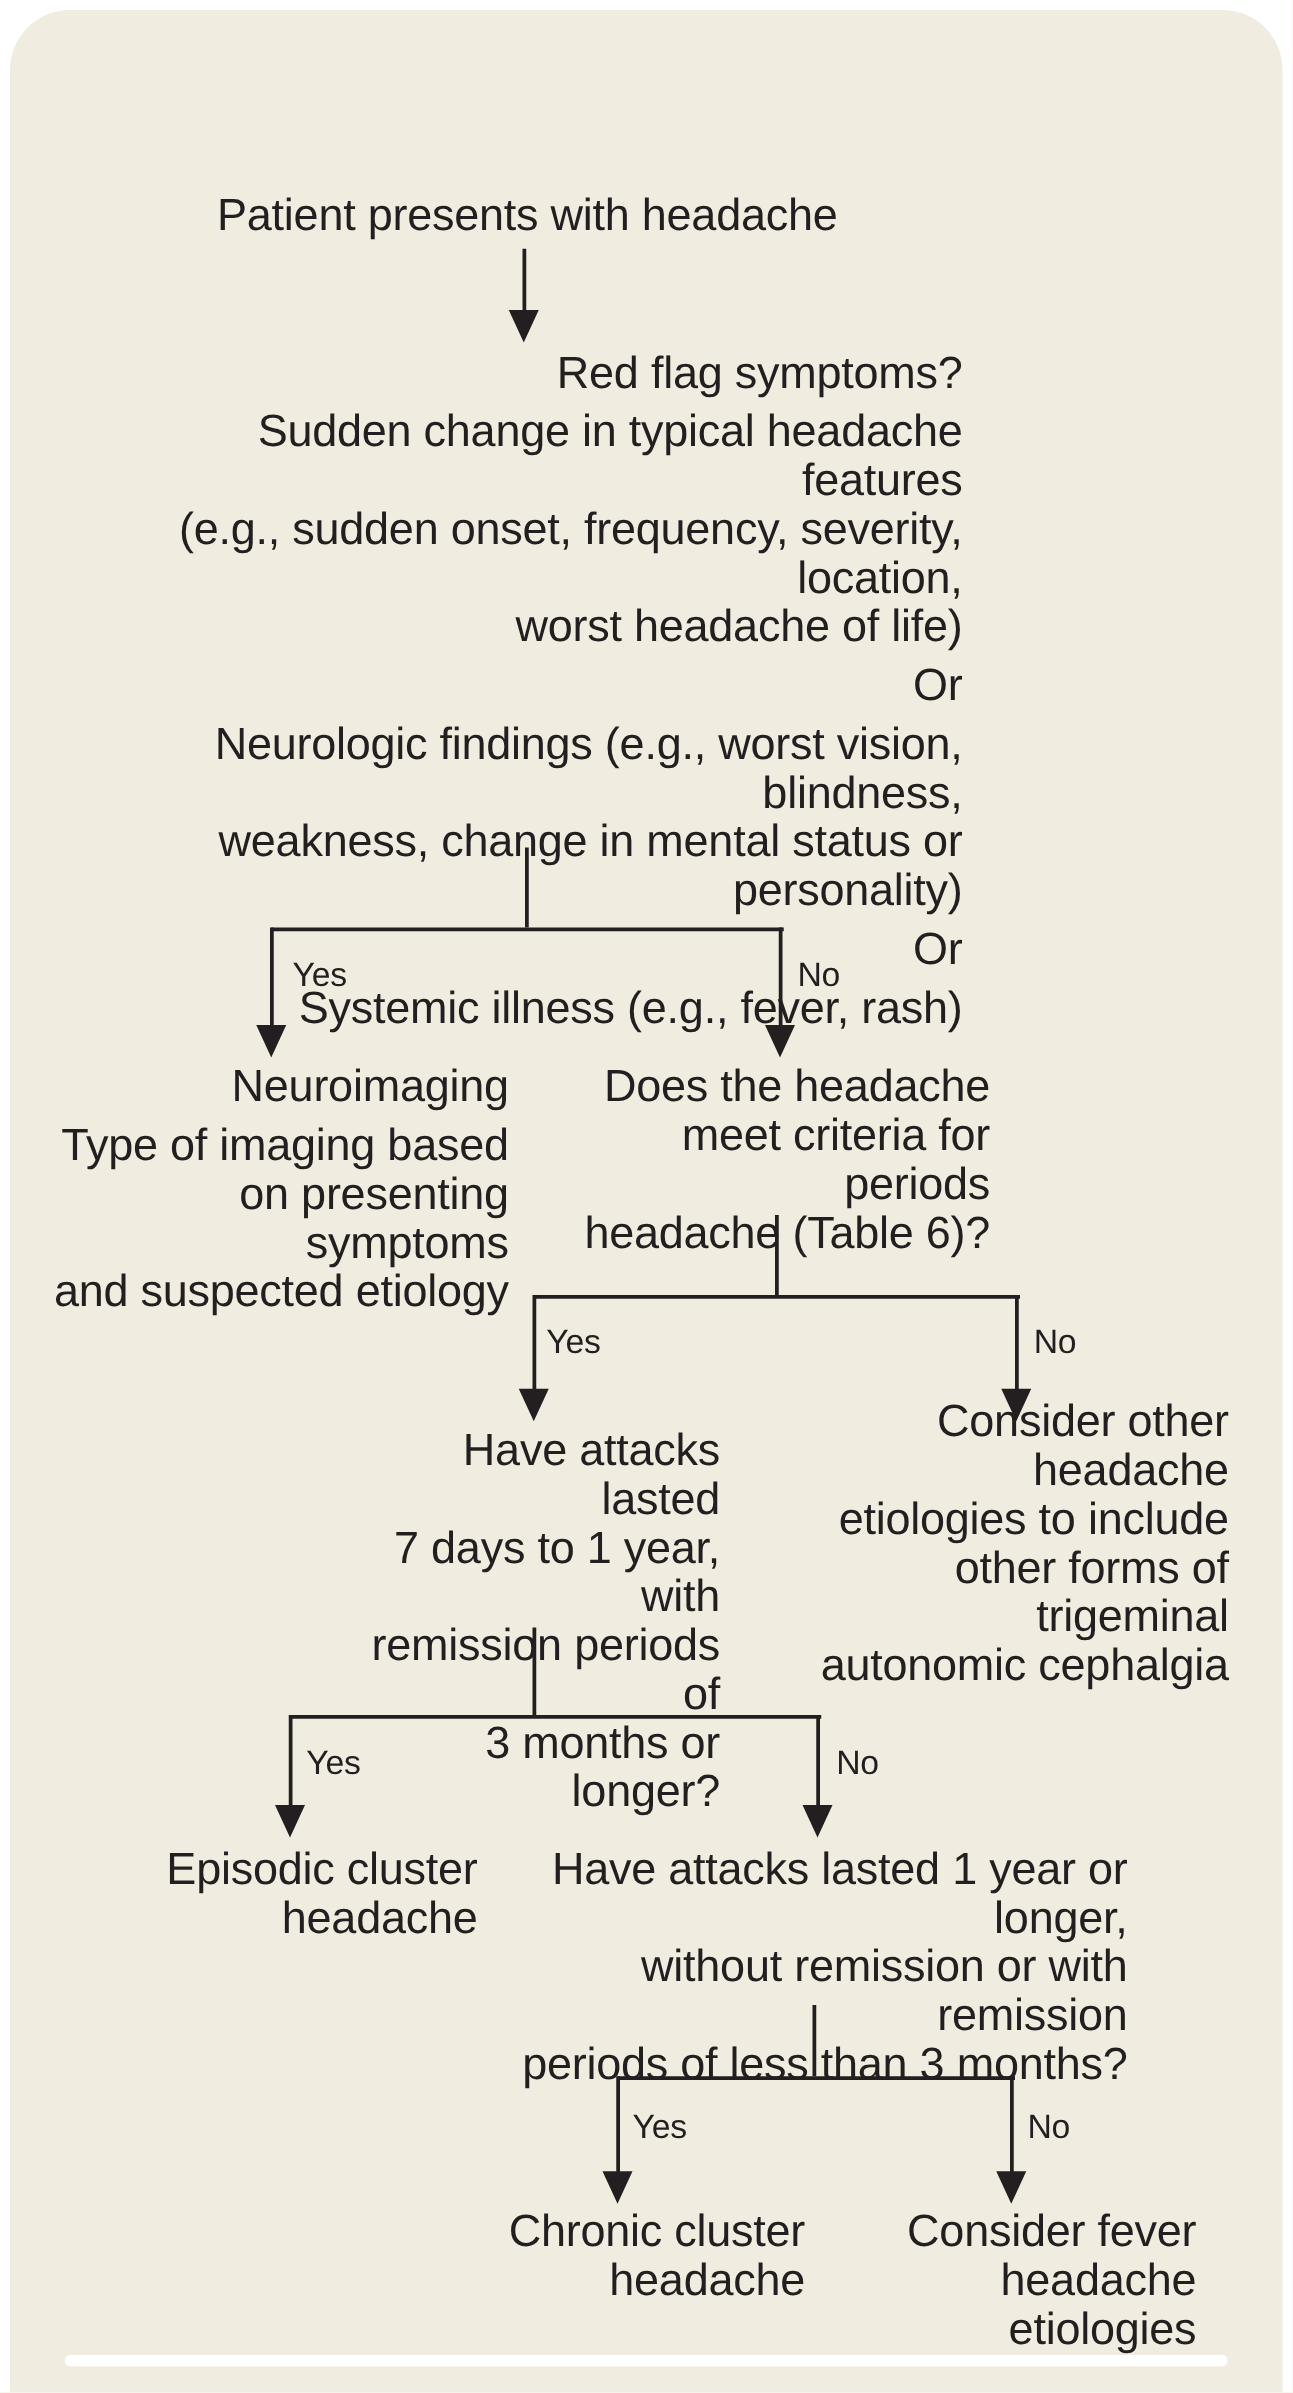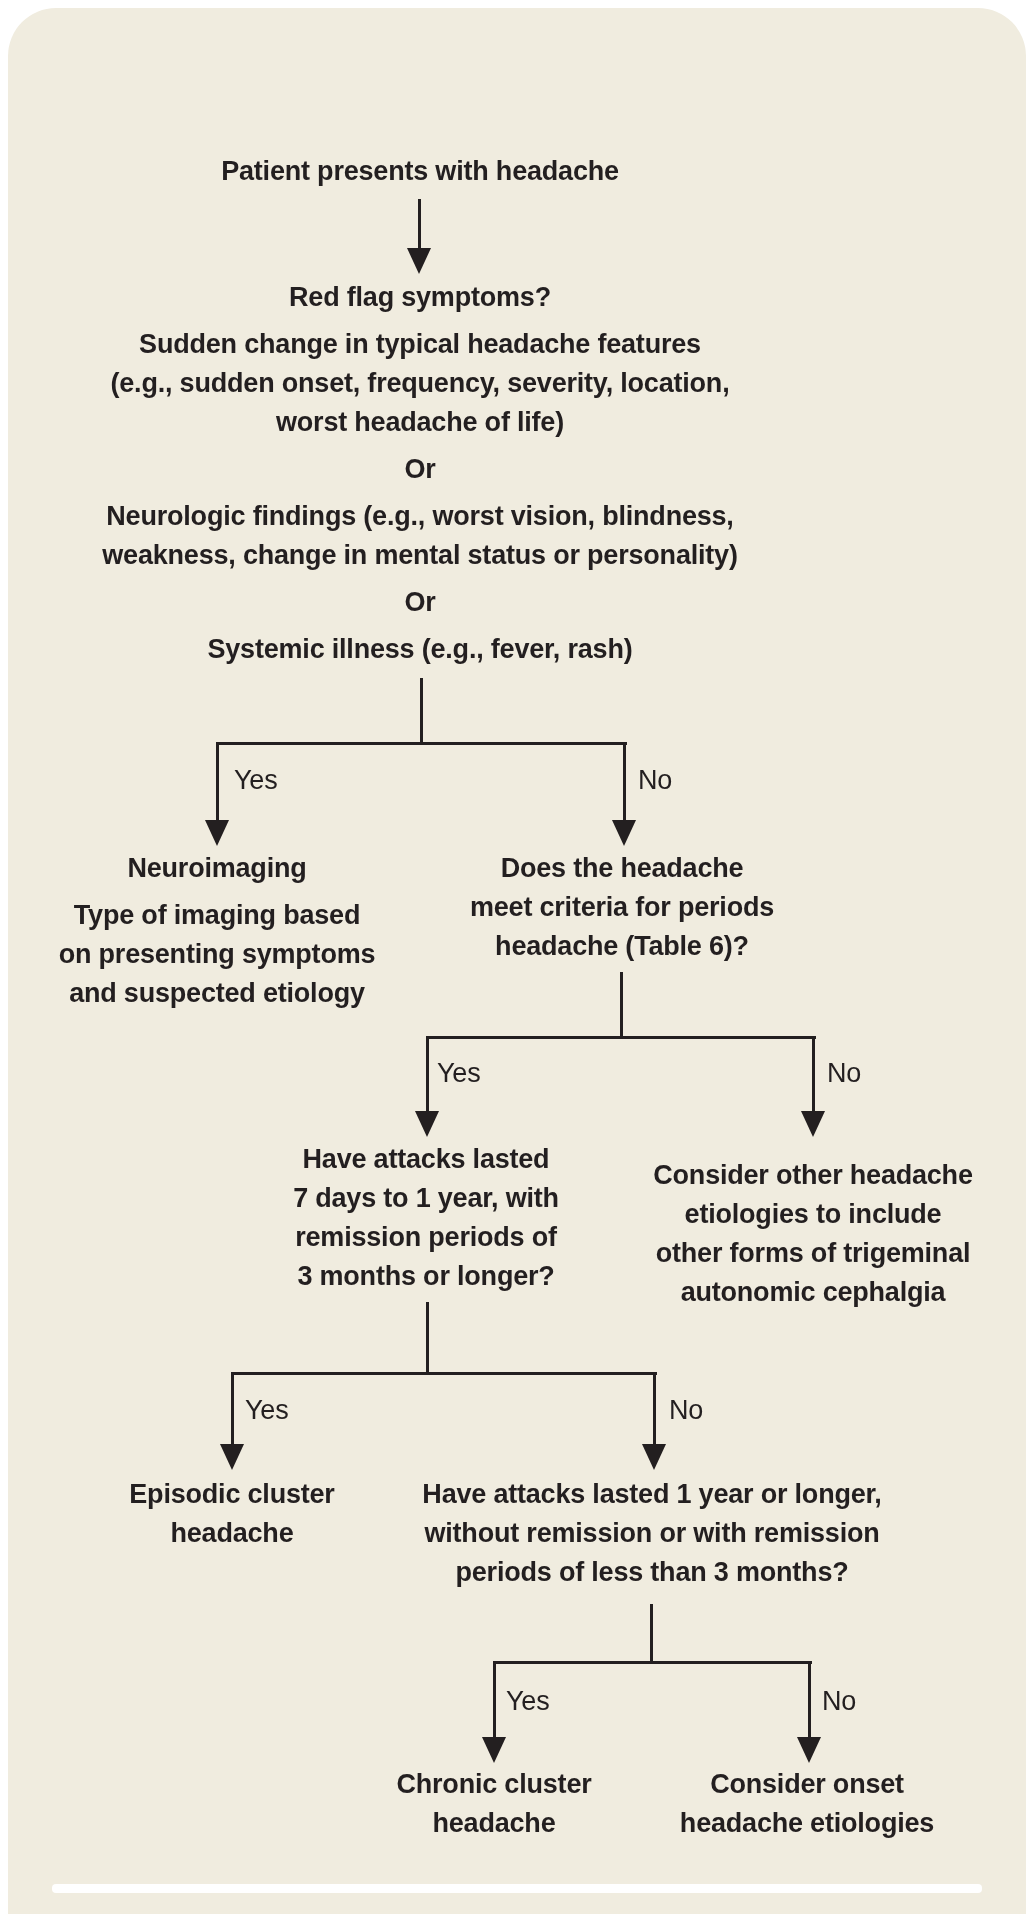--- a/index.html
+++ b/index.html
@@ -13,25 +13,24 @@
   }
   .panel {
     position: absolute;
     left: 8px; top: 8px;
     width: 1018px; height: 1906px;
     background: #f0ecdf;
     border-radius: 48px 48px 0 0;
   }
   .txt {
     position: absolute;
-    font-size: 27px;
+    font-size: 36px;
     line-height: 39px;
-    text-align: center;
+    text-align: right;
     letter-spacing: -0.2px;
-    font-weight: bold;
   }
   .txt span { display: block; }
   .txt p { margin: 0; }
   .txt p.gap { margin-top: 8px; }
   .lbl {
     position: absolute;
     font-size: 27px;
     line-height: 39px;
     letter-spacing: -0.2px;
   }
@@ -121,21 +120,21 @@
 <div class="lbl" style="left:437px; top:1054px;">Yes</div>
 <div class="lbl" style="left:827px; top:1054px;">No</div>
 
 <div class="txt" style="left:276px; top:1140px; width:300px;">
   <span>Have attacks lasted</span>
   <span>7 days to 1 year, with</span>
   <span>remission periods of</span>
   <span>3 months or longer?</span>
 </div>
 
-<div class="txt" style="left:643px; top:1156px; width:340px;">
+<div class="txt" style="left:643px; top:1117px; width:340px;">
   <span>Consider other headache</span>
   <span>etiologies to include</span>
   <span>other forms of trigeminal</span>
   <span>autonomic cephalgia</span>
 </div>
 
 <div class="vline" style="left:426px; top:1302px; height:70px;"></div>
 <div class="hline" style="left:232px; top:1372px; width:425px;"></div>
 <div class="vline" style="left:231px; top:1372px; height:73px;"></div>
 <div class="ahead" style="left:220px; top:1444px;"></div>
@@ -163,17 +162,17 @@
 <div class="ahead" style="left:797px; top:1737px;"></div>
 <div class="lbl" style="left:506px; top:1682px;">Yes</div>
 <div class="lbl" style="left:822px; top:1682px;">No</div>
 
 <div class="txt" style="left:344px; top:1765px; width:300px;">
   <span>Chronic cluster</span>
   <span>headache</span>
 </div>
 
 <div class="txt" style="left:657px; top:1765px; width:300px;">
-  <span>Consider onset</span>
+  <span>Consider fever</span>
   <span>headache etiologies</span>
 </div>
 
 <div class="wline"></div>
 
 </body></html>

